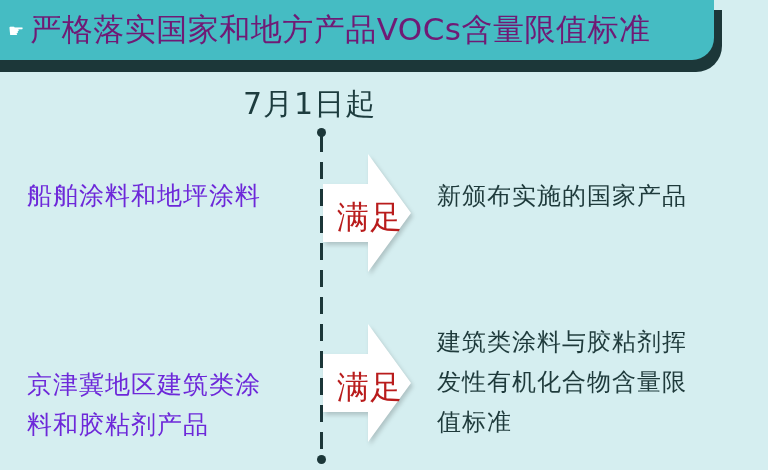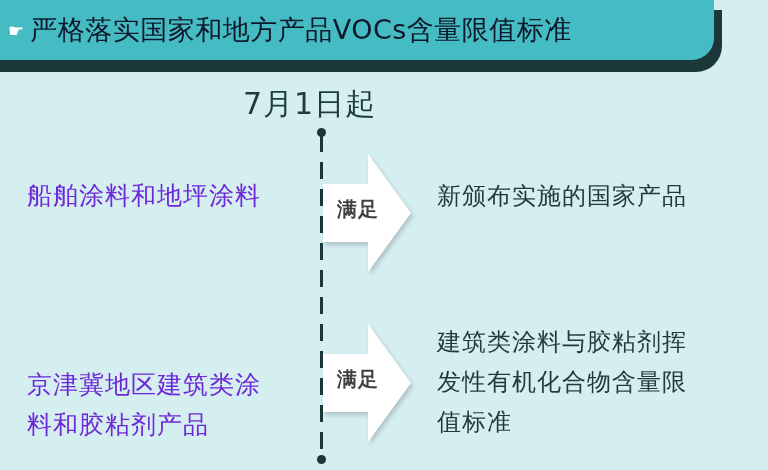--- a/index.html
+++ b/index.html
@@ -15,21 +15,21 @@
   }
   .banner {
     position:absolute; left:0; top:0; width:714px; height:60px;
     background:#45bcc3; border-radius:0 0 22px 0;
     display:flex; align-items:center;
   }
   .banner .hand {
     color:#ffffff; font-size:18px; margin-left:8px; margin-right:6px;
   }
   .banner .title {
-    color:#0f172a; font-size:27px; letter-spacing:0.5px; white-space:nowrap;
+    color:#701a75; font-size:31px; letter-spacing:0.5px; white-space:nowrap;
   }
   .date {
     position:absolute; left:243px; top:84px; font-size:30px; color:#1d3c3e;
     font-weight:normal; letter-spacing:1px;
   }
   .tl-dot { position:absolute; width:9px; height:9px; border-radius:50%; background:#1c3739; left:317px; }
   .tl-line {
     position:absolute; left:320px; top:135px; width:3px; height:325px;
     background:repeating-linear-gradient(to bottom,#1c3739 0 17px,transparent 17px 27px);
   }
@@ -40,21 +40,21 @@
   .right-text {
     position:absolute; left:437px; font-size:24px; line-height:40px; color:#1e3a3b;
     letter-spacing:1px;
   }
   .arrow {
     position:absolute; left:323px; width:90px; height:118px;
     filter:drop-shadow(2px 3px 2px rgba(0,0,0,0.18));
   }
   .arrow svg { position:absolute; left:0; top:0; }
   .arrow .label {
-    position:absolute; left:14px; top:42px; font-size:20px; color:#404040; font-weight:bold;
+    position:absolute; left:14px; top:42px; font-size:32px; color:#b91c1c; font-weight:normal;
     letter-spacing:1px;
   }
 </style>
 </head>
 <body>
 
 <div class="banner-shadow"></div>
 <div class="banner">
   <span class="hand">☛</span>
   <span class="title">严格落实国家和地方产品VOCs含量限值标准</span>

